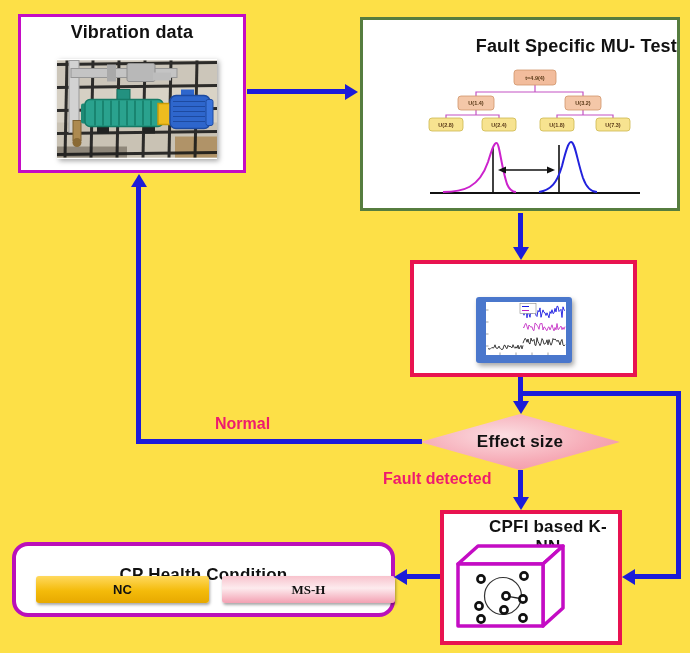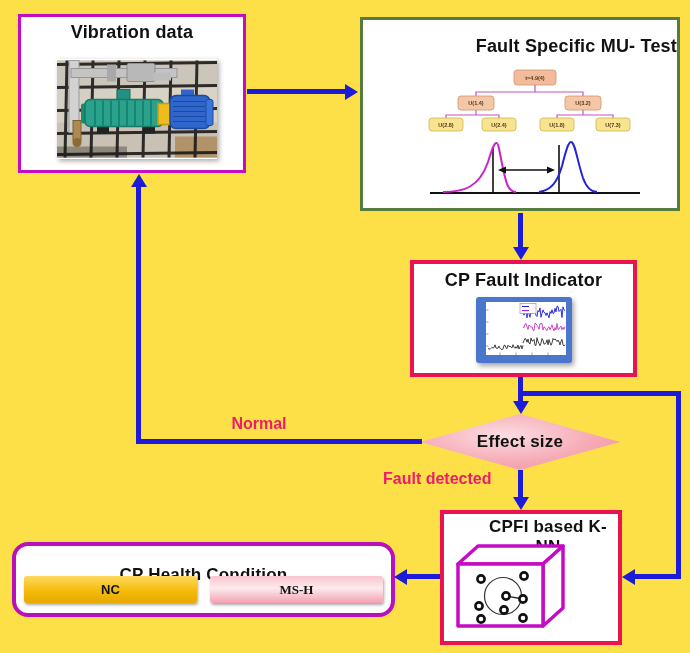--- a/index.html
+++ b/index.html
@@ -31,21 +31,21 @@
       background:radial-gradient(ellipse at 42% 38%, #fbdde1 0%, #f6aab6 55%, #f18d9d 100%);
       display:flex;align-items:center;justify-content:center;}
   #effect-diamond .title{font-size:17px;}
 
   #knn-box{left:440px;top:510px;width:182px;height:135px;border:4px solid var(--crimson);}
   #knn-box .title{font-size:17px;margin-top:3px;padding-left:34px;}
   #knn-cube{position:absolute;left:2px;top:26px;width:170px;height:100px;}
 
   #health-box{left:12px;top:542px;width:383px;height:75px;border:4px solid #ba10ba;border-radius:16px;}
   #health-box .title{font-size:17px;margin-top:19px;}
-  #cond-row{position:absolute;left:0;top:30px;width:100%;display:flex;gap:13px;padding:0 8px;box-sizing:border-box;align-items:flex-end;}
+  #cond-row{position:absolute;left:12px;top:30px;width:100%;display:flex;gap:13px;padding:0 8px;box-sizing:border-box;align-items:flex-end;}
   .cond-btn{flex:1;height:27px;border:none;border-radius:3px;font-family:"Liberation Sans",sans-serif;
             font-weight:700;font-size:13px;color:#111;box-shadow:1px 2px 3px rgba(0,0,0,.35);}
   .cond-gold{background:linear-gradient(180deg,#ffd95e 0%,#f4bb0a 55%,#e7a900 100%);}
   .cond-pink{background:linear-gradient(180deg,#f8c3cd 0%,#fdebee 45%,#f3a0b2 100%);font-family:Liberation Serif, serif;}
 
   
   .hline,.vline{position:absolute;background:var(--blue);}
   .ah{position:absolute;width:0;height:0;}
   .ah-right{border-top:8px solid transparent;border-bottom:8px solid transparent;border-left:13px solid var(--blue);}
   .ah-left{border-top:8px solid transparent;border-bottom:8px solid transparent;border-right:13px solid var(--blue);}
@@ -181,21 +181,20 @@
         <g>
           <line x1="138" y1="150" x2="189" y2="150" stroke="#111" stroke-width="1.5"></line>
           <polygon points="135,150 143,146.5 143,153.5" fill="#111"></polygon>
           <polygon points="192,150 184,146.5 184,153.5" fill="#111"></polygon>
         </g>
       </g>
     </svg>
   </div>
 
   <div class="node" id="fi-box">
-    <div class="title">CP Fault Indicator</div>
     <div id="fi-thumb">
       <div id="fi-plot">
         <svg width="80" height="53" viewBox="0 0 80 53">
           <g stroke="#666" stroke-width="0.6">
             <line x1="0" y1="8" x2="2.5" y2="8"></line>
               <line x1="0" y1="20" x2="2.5" y2="20"></line>
             <line x1="0" y1="32" x2="2.5" y2="32"></line>
               <line x1="0" y1="44" x2="2.5" y2="44"></line>
             <line x1="14" y1="50.5" x2="14" y2="53"></line>
               <line x1="30" y1="50.5" x2="30" y2="53"></line>
@@ -244,21 +243,21 @@
   </div>
 
   <div class="node" id="health-box">
     <div class="title">CP Health Condition</div>
     <div id="cond-row">
       <button class="cond-btn cond-gold">NC</button>
       <button class="cond-btn cond-pink">MS-H</button>
     </div>
   </div>
 
-  <div class="edge-label" style="left:215px;top:415px;width:88px;text-align:center;">Normal</div>
+  <div class="edge-label" style="left:215px;top:415px;width:88px;">Normal</div>
   <div class="edge-label" style="left:383px;top:470px;">Fault detected</div>
 
   <div>
     <div class="hline" style="left:247px;top:89px;width:100px;height:5px;"></div>
     <div class="ah ah-right" style="left:345px;top:83.5px;"></div>
   </div>
 
   <div>
     <div class="vline" style="left:518px;top:213px;width:5px;height:37px;"></div>
     <div class="ah ah-down" style="left:512.5px;top:247px;"></div>

